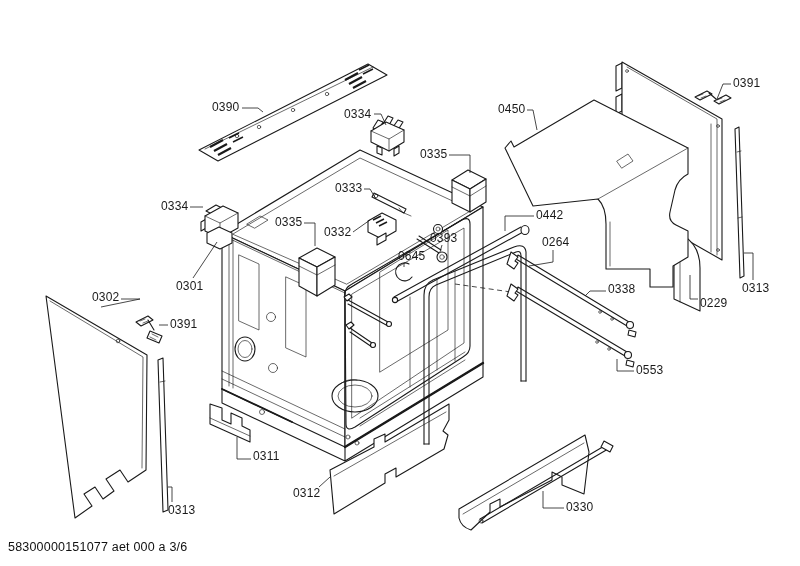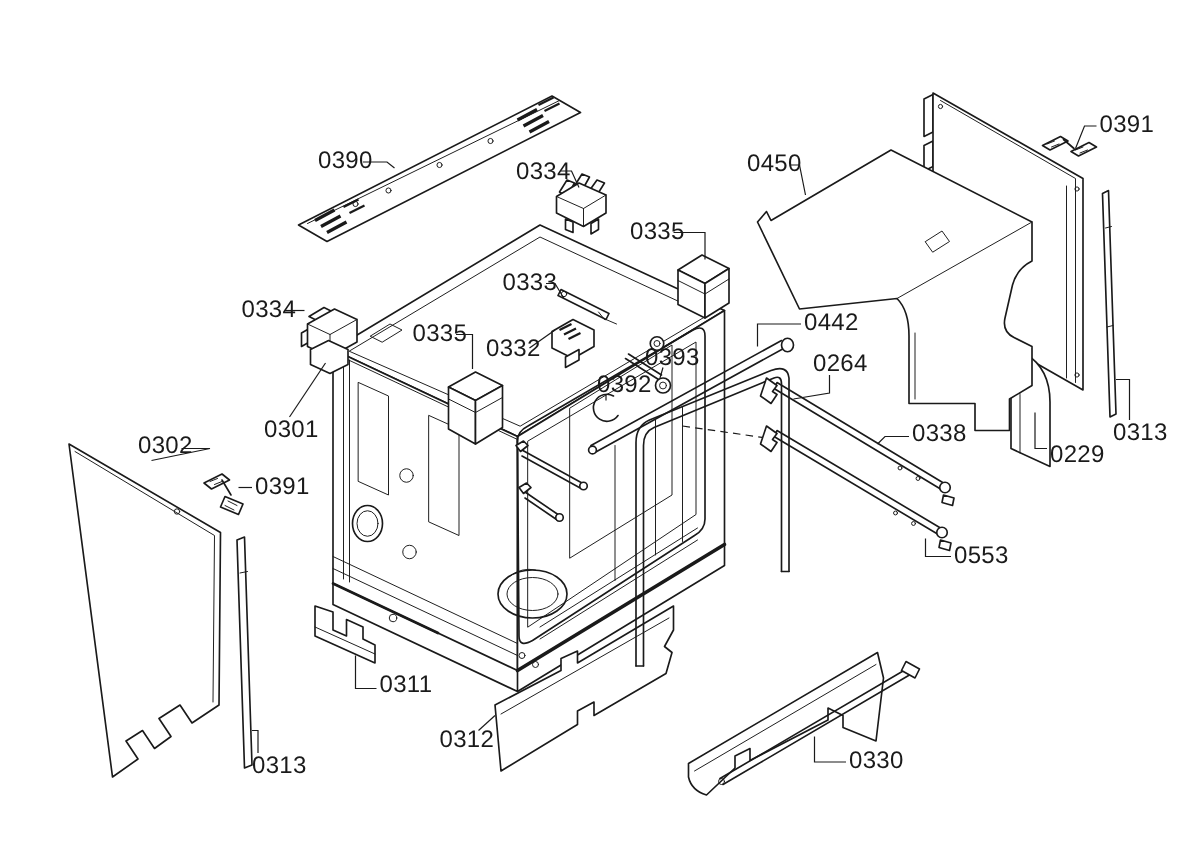--- a/index.html
+++ b/index.html
@@ -7,21 +7,21 @@
           font-family:"Liberation Sans", sans-serif;}
   svg{position:absolute;left:0;top:0;}
   .ln {fill:none;stroke:#1a1a1a;stroke-width:1.1;stroke-linejoin:round;stroke-linecap:round;}
   .lnt{fill:none;stroke:#1a1a1a;stroke-width:0.65;stroke-linejoin:round;stroke-linecap:round;}
   .bar{fill:none;stroke:#1a1a1a;stroke-width:2.2;stroke-linecap:butt;}
   .bar2{fill:none;stroke:#1a1a1a;stroke-width:1.5;stroke-linecap:butt;}
   .thick{stroke-width:2.4;}
   .leader{fill:none;stroke:#1a1a1a;stroke-width:0.8;stroke-linejoin:miter;stroke-linecap:butt;}
   .dash{stroke-dasharray:5 3.5;}
   .wh {fill:#ffffff;}
-  .lbl{position:absolute;font-size:16px;line-height:13px;letter-spacing:0.2px;color:#1a1a1a;white-space:nowrap;}
+  .lbl{position:absolute;font-size:12px;line-height:13px;letter-spacing:0.2px;color:#1a1a1a;white-space:nowrap;}
   .footer{position:absolute;left:8px;top:540px;font-size:12.5px;letter-spacing:0.2px;color:#111;}
 </style>
 </head>
 <body>
 
 <div class="canvas">
 
 <svg width="800" height="566" viewBox="0 0 800 566">
 
   <g>
@@ -251,27 +251,28 @@
 <span class="lbl" style="left:498px;top:103px">0450</span>
 <span class="lbl" style="left:733px;top:77px">0391</span>
 <span class="lbl" style="left:420px;top:148px">0335</span>
 <span class="lbl" style="left:335px;top:182px">0333</span>
 <span class="lbl" style="left:161px;top:200px">0334</span>
 <span class="lbl" style="left:275px;top:216px">0335</span>
 <span class="lbl" style="left:536px;top:209px">0442</span>
 <span class="lbl" style="left:324px;top:226px">0332</span>
 <span class="lbl" style="left:430px;top:232px">0393</span>
 <span class="lbl" style="left:542px;top:236px">0264</span>
-<span class="lbl" style="left:398px;top:250px">0392</span>
+<span class="lbl" style="left:398px;top:250px">0645</span>
 <span class="lbl" style="left:176px;top:280px">0301</span>
 <span class="lbl" style="left:742px;top:282px">0313</span>
 <span class="lbl" style="left:608px;top:283px">0338</span>
 <span class="lbl" style="left:92px;top:291px">0302</span>
 <span class="lbl" style="left:700px;top:297px">0229</span>
 <span class="lbl" style="left:170px;top:318px">0391</span>
 <span class="lbl" style="left:636px;top:364px">0553</span>
 <span class="lbl" style="left:253px;top:450px">0311</span>
 <span class="lbl" style="left:293px;top:487px">0312</span>
 <span class="lbl" style="left:566px;top:501px">0330</span>
 <span class="lbl" style="left:168px;top:504px">0313</span>
 
+<span class="footer">58300000151077 aet 000 a 3/6</span>
 
 </div>
 
 </body></html>

